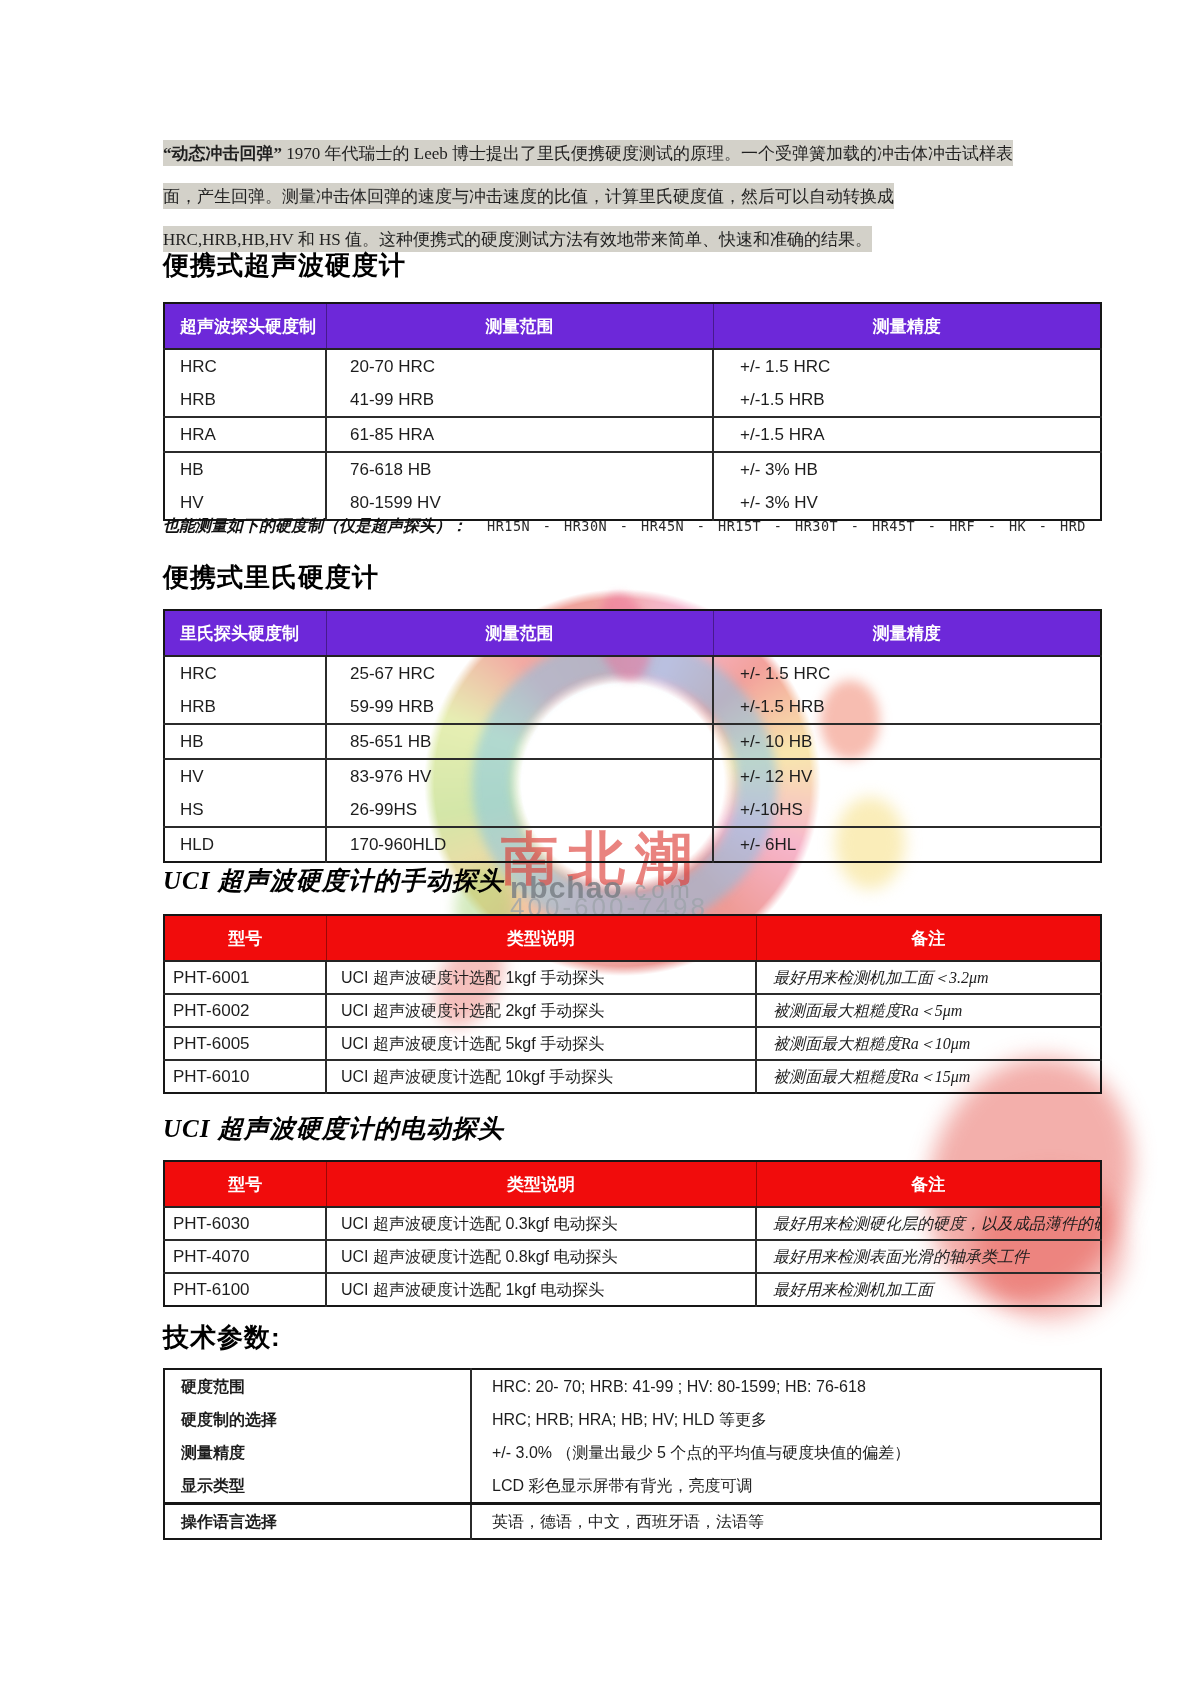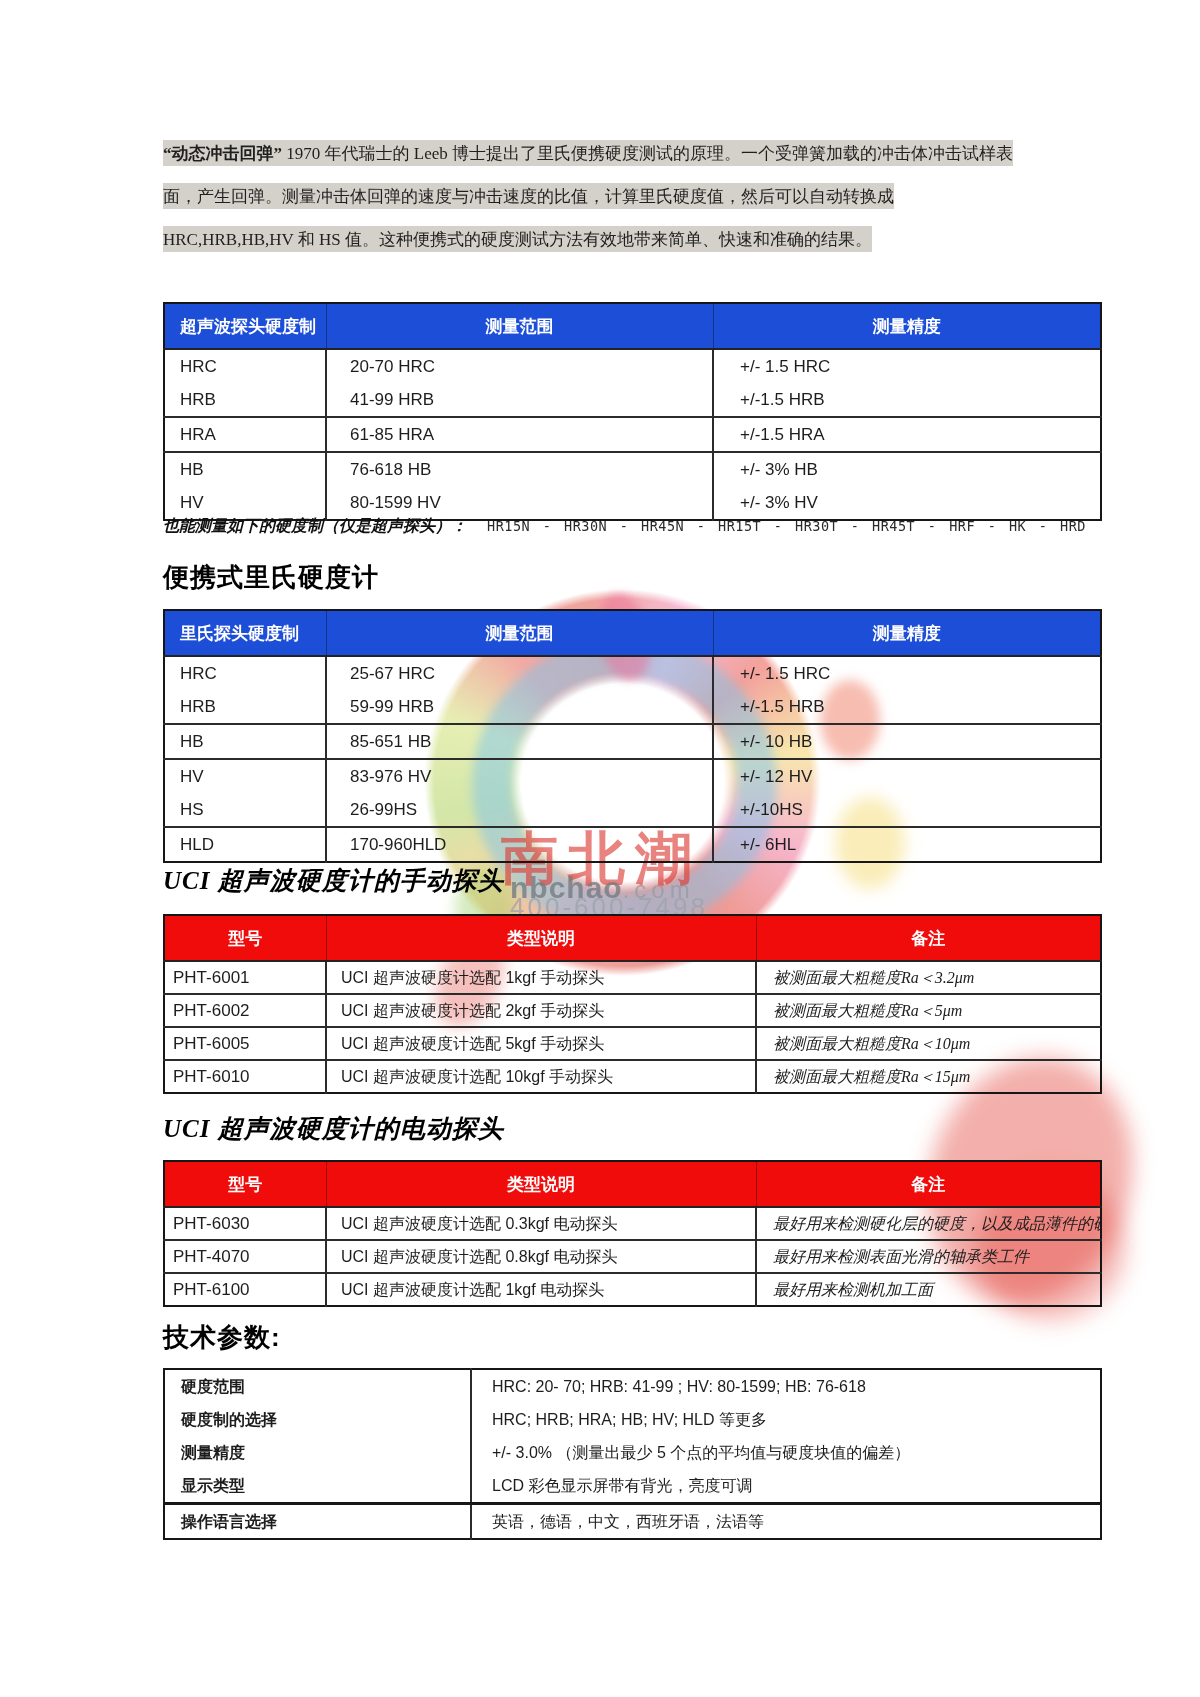--- a/index.html
+++ b/index.html
@@ -16,21 +16,21 @@
 
   
   .h-black{font-size:26px;font-weight:bold;color:#000;letter-spacing:1px;}
   .h-italic{font-size:25px;font-weight:bold;font-style:italic;color:#000;
             font-family:"Liberation Serif",serif;letter-spacing:1px;}
 
   
   table.tbl{border-collapse:collapse;width:937px;table-layout:fixed;background:transparent;}
   table.tbl{border:2px solid #161616;}
   .tbl th{height:44px;font-size:17px;font-weight:bold;padding:0;}
-  .tbl-dark th{background:#1d4ed8;color:#ffffff;}
+  .tbl-dark th{background:#6d28d9;color:#ffffff;}
   .tbl-red  th{background:#f10c0c;color:#ffffff;}
   .tbl thead th{border-bottom:2px solid #232323;}
   .tbl th.th-left{text-align:left;padding-left:15px;}
   .tbl th + th{border-left:1px solid rgba(0,0,0,0.35);}
   .tbl td{padding:0;vertical-align:top;color:#1d1d1d;font-size:17px;}
   .tbl td + td{border-left:2px solid #2b2b2b;}
   .tbl tbody tr + tr{border-top:2px solid #2b2b2b;}
   .ln{height:33px;line-height:33px;white-space:nowrap;overflow:hidden;}
   
   .t-meas td:nth-child(1) .ln{padding-left:15px;}
@@ -106,20 +106,21 @@
     <div class="spur sp7"></div>
     <div class="wm-brand">南北潮</div>
     <div class="wm-domain"><span class="d1">nbchao</span><span class="d2">.com</span></div>
     <div class="wm-phone">400-600-7498</div>
   </div>
 
   <div class="layer intro">
     <span class="hl"><span class="lead">“动态冲击回弹”</span><span> 1970 年代瑞士的 Leeb 博士提出了里氏便携硬度测试的原理。一个受弹簧加载的冲击体冲击试样表面，产生回弹。测量冲击体回弹的速度与冲击速度的比值，计算里氏硬度值，然后可以自动转换成 HRC,HRB,HB,HV 和 HS 值。这种便携式的硬度测试方法有效地带来简单、快速和准确的结果。</span></span>
   </div>
 
+  <div class="layer h-black" style="top:248px;">便携式超声波硬度计</div>
 
   <table class="tbl tbl-dark t-meas layer" style="top:302px;">
     <colgroup>
         <col style="width:162px">
         <col style="width:387px">
         <col style="width:388px">
       </colgroup>
     <thead>
       <tr>
         <th class="th-left">超声波探头硬度制</th>
@@ -261,21 +262,21 @@
     </thead>
     <tbody>
       <tr>
         <td>
             <div class="ln">PHT-6001</div>
           </td>
         <td>
             <div class="ln">UCI 超声波硬度计选配 1kgf 手动探头</div>
           </td>
         <td>
-            <div class="ln">被测面最大粗糙度Ra＜3.2μm</div>
+            <div class="ln">最好用来检测机加工面＜3.2μm</div>
           </td>
       </tr>
       <tr>
         <td>
             <div class="ln">PHT-6002</div>
           </td>
         <td>
             <div class="ln">UCI 超声波硬度计选配 2kgf 手动探头</div>
           </td>
         <td>

